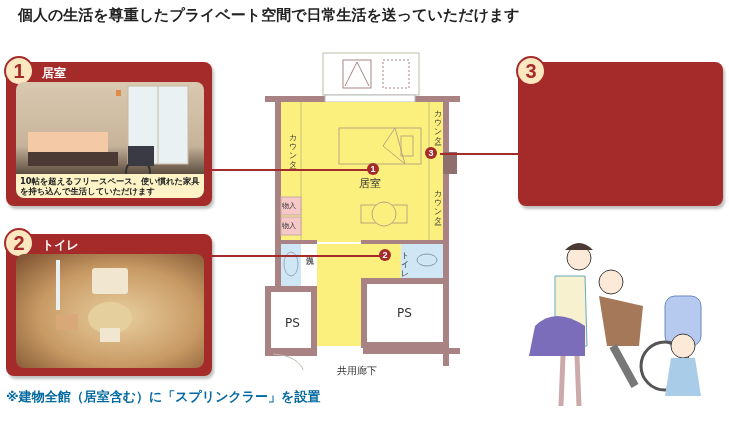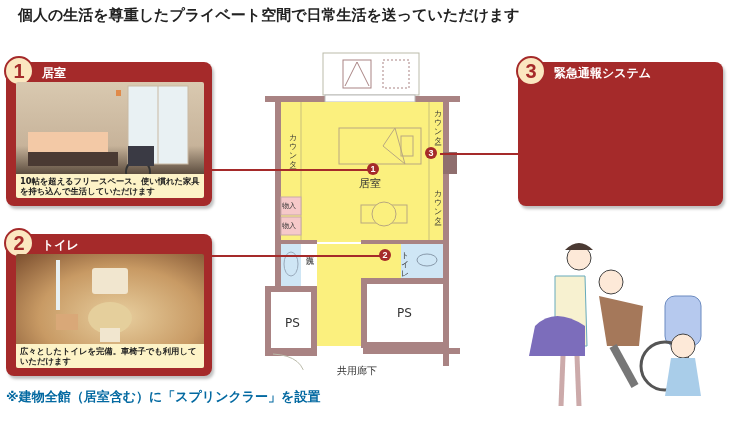--- a/index.html
+++ b/index.html
@@ -5,21 +5,21 @@
   * { box-sizing: border-box; margin: 0; padding: 0; }
   body { width: 729px; height: 421px; background: #ffffff; position: relative; overflow: hidden;
          font-family: "DejaVu Sans", "Liberation Sans", sans-serif; color: #222; }
   .title { position: absolute; left: 6px; top: 6px; font-size: 15px; font-weight: bold; color: #222; letter-spacing: 0px; white-space: nowrap; margin-left: 12px; }
 
   .card { position: absolute; background: #a52a2a; border-radius: 8px; box-shadow: 2px 3px 3px rgba(0,0,0,0.25); }
   .card .badge { position: absolute; left: -2px; top: -6px; width: 30px; height: 30px; border-radius: 50%;
                  background: #fbe7c0; border: 2px solid #a52a2a; color: #a52a2a; font-weight: bold; font-size: 20px;
                  display: flex; align-items: center; justify-content: center; font-family: "Liberation Sans", sans-serif; }
   .card .card-title { position: absolute; left: 36px; top: 3px; color: #fff; font-weight: bold; font-size: 12px; }
-  .card .photo { position: absolute; left: 10px; top: 20px; right: 8px; bottom: 8px; border-radius: 2px; overflow: hidden; }
+  .card .photo { position: absolute; left: 10px; top: 20px; right: 8px; bottom: 8px; border-radius: 8px; overflow: hidden; }
   .card .caption { position: absolute; left: 0; right: 0; bottom: 0; background: #fdf3c7; font-size: 8.3px; line-height: 10px; padding: 2px 4px; color: #222; font-weight: bold; }
 
   .room-photo { background: linear-gradient(180deg, #d9c9b0 0%, #c7b39a 55%, #5a4b3d 80%, #3c3128 100%); }
   .toilet-photo { background: radial-gradient(ellipse at 55% 55%, #e8cf9f 0%, #c89a64 55%, #7b4e2e 100%); }
   .alarm-photo { background: linear-gradient(180deg, #d8dcd9 0%, #cfd4d1 100%); }
 
   .plan { position: absolute; left: 265px; top: 50px; width: 195px; height: 320px; }
   .connector { position: absolute; height: 1.5px; background: #a52a2a; }
   .marker { position: absolute; width: 12px; height: 12px; border-radius: 50%; background: #a52a2a; color: #fff;
             font-size: 9px; font-weight: bold; display: flex; align-items: center; justify-content: center; font-family: "Liberation Sans", sans-serif; }
@@ -53,27 +53,25 @@
   <div class="badge">2</div>
   <div class="card-title">トイレ</div>
   <div class="photo toilet-photo">
     <svg width="190" height="114" style="position:absolute;left:0;top:0">
       <rect x="76" y="14" width="36" height="26" rx="3" fill="#f1e6cf"></rect>
       <ellipse cx="94" cy="64" rx="22" ry="16" fill="#e5cf9c"></ellipse>
       <rect x="84" y="74" width="20" height="14" fill="#f1e6cf"></rect>
       <rect x="40" y="6" width="4" height="50" fill="#e8f0f2"></rect>
       <rect x="40" y="60" width="22" height="16" fill="#d9a878"></rect>
     </svg>
-    <div class="caption">広々としたトイレを完備。車椅子でも利用していただけます</div>
   </div>
 </div>
 
 <div class="card" style="left:518px; top:62px; width:205px; height:144px;">
   <div class="badge">3</div>
-  <div class="card-title">緊急通報システム</div>
 </div>
 
 <div class="plan">
   <svg width="195" height="320" style="position:absolute;left:0;top:0">
 
     <rect x="58" y="3" width="96" height="42" fill="#fff" stroke="#bba"></rect>
     <rect x="78" y="10" width="28" height="28" fill="none" stroke="#a98383"></rect>
     <path d="M80 36 L92 12 L104 36" fill="none" stroke="#a98383"></path>
     <rect x="118" y="10" width="26" height="28" fill="none" stroke="#a98383" stroke-dasharray="2,2"></rect>
 

